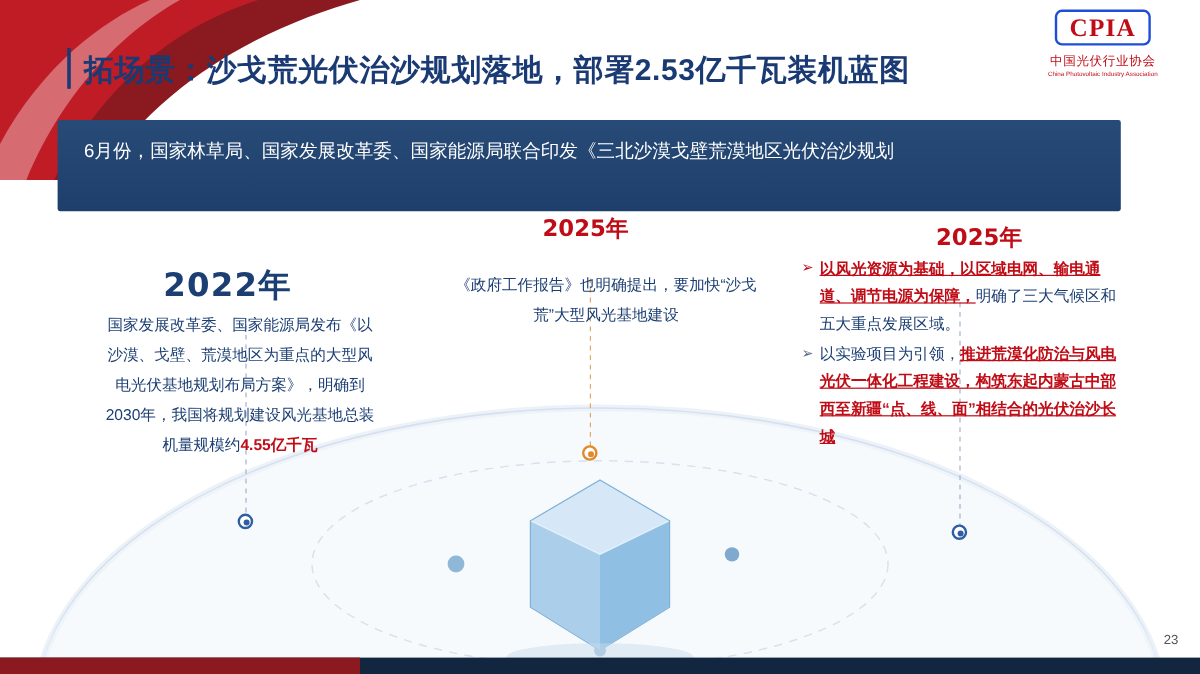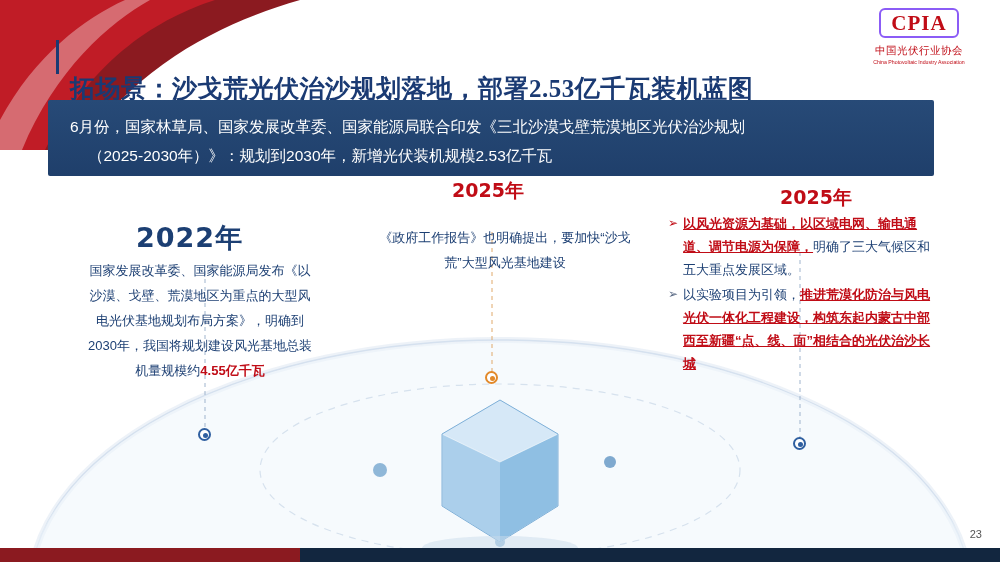--- a/index.html
+++ b/index.html
@@ -11,32 +11,32 @@
   }
   
   .swoosh-wrap{position:absolute;left:0;top:0;width:330px;height:150px;overflow:hidden;pointer-events:none;}
   .swoosh-wrap svg{display:block;}
   
   .logo{
     position:absolute;right:16px;top:8px;width:130px;height:62px;
     text-align:center;
   }
   .logo .logo-badge{
-    display:inline-block;border:2px solid #8b5cf6;border-radius:6px;
+    display:inline-block;border:2px solid #1d4ed8;border-radius:6px;
     padding:1px 10px;color:#c00c16;font-weight:bold;font-size:21px;
     letter-spacing:1px;line-height:24px;font-family:"Liberation Serif",serif;
   }
   .logo .logo-cn{color:#c00c16;font-size:10.5px;margin-top:6px;letter-spacing:.5px;}
   .logo .logo-en{color:#c00c16;font-size:5.5px;margin-top:1px;transform:scale(.95);}
   
   .title{
     position:absolute;left:70px;top:42px;
     font-size:25px;font-weight:bold;color:#1a3a73;
-    font-family:Liberation Serif, serif;
-    letter-spacing:.5px;white-space:nowrap;margin-top:30px;
+    font-family:Liberation Sans, sans-serif;
+    letter-spacing:.5px;white-space:nowrap;
   }
   .title-rule{
     position:absolute;left:56px;top:40px;width:3px;height:34px;background:#1a3a73;
   }
   
   .banner{
     position:absolute;left:48px;top:100px;width:886px;height:76px;
     background:linear-gradient(180deg,#274a77 0%,#1f3f6b 100%);
     border-radius:2px;
     color:#ffffff;
@@ -94,21 +94,20 @@
   <div class="logo-badge">CPIA</div>
   <div class="logo-cn">中国光伏行业协会</div>
   <div class="logo-en">China Photovoltaic Industry Association</div>
 </div>
 
 <div class="title-rule"></div>
 <div class="title">拓场景：沙戈荒光伏治沙规划落地，部署2.53亿千瓦装机蓝图</div>
 
 <div class="banner">
   <div>6月份，国家林草局、国家发展改革委、国家能源局联合印发《三北沙漠戈壁荒漠地区光伏治沙规划</div>
-  <div style="padding-left:18px;">（2025-2030年）》：规划到2030年，新增光伏装机规模2.53亿千瓦</div>
 </div>
 
 <div class="arc-layer">
   <svg width="1000" height="392" viewBox="0 0 1000 392">
 
     <ellipse cx="500" cy="420" rx="470" ry="250" fill="none" stroke="#cfdcec" stroke-width="1.4"></ellipse>
     <ellipse cx="500" cy="420" rx="470" ry="250" fill="none" stroke="#dce6f2" stroke-width="6" opacity="0.5"></ellipse>
 
     <ellipse cx="500" cy="300" rx="240" ry="86" fill="none" stroke="#b9c9dd" stroke-width="1.2" stroke-dasharray="7 6"></ellipse>
 

